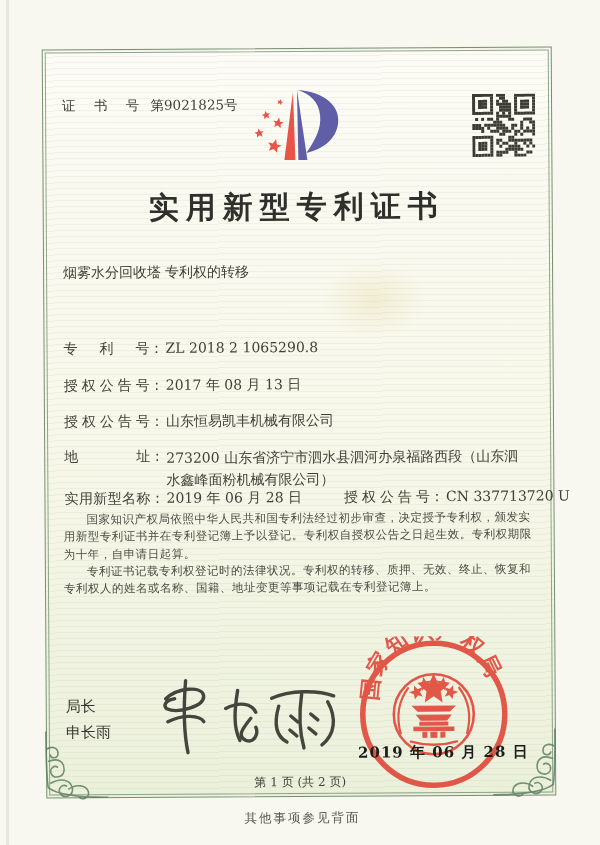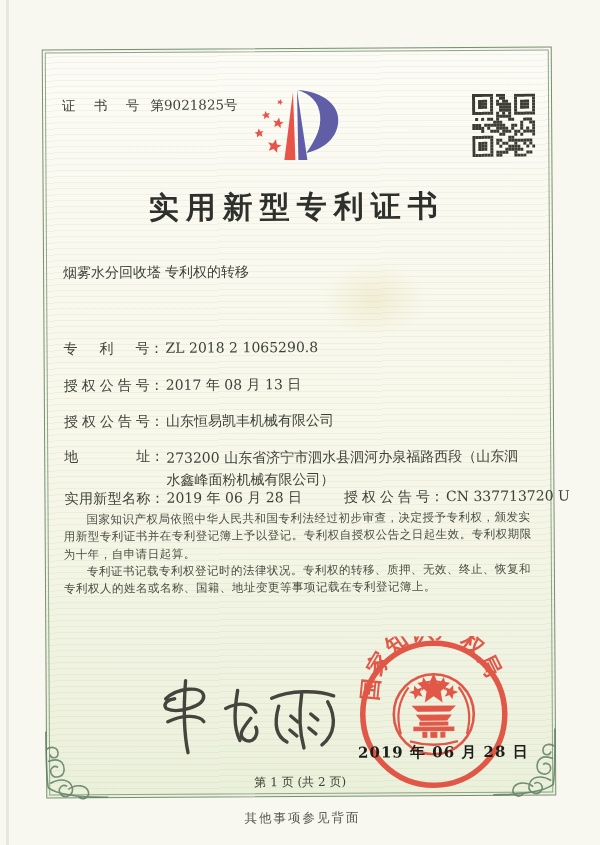--- a/index.html
+++ b/index.html
@@ -339,20 +339,24 @@
   </div>
   <div class="row" style="top:489px">
     <span class="lab">实用新型名称</span><span class="col">：</span><span class="val">2019 年 06 月 28 日</span><span class="lab pair2">授权公告号</span><span class="col">：</span><span class="val">CN 337713720 U</span>
   </div>
 
   <div class="paras">
     <p>国家知识产权局依照中华人民共和国专利法经过初步审查，决定授予专利权，颁发实用新型专利证书并在专利登记簿上予以登记。专利权自授权公告之日起生效。专利权期限为十年，自申请日起算。</p>
     <p>专利证书记载专利权登记时的法律状况。专利权的转移、质押、无效、终止、恢复和专利权人的姓名或名称、国籍、地址变更等事项记载在专利登记簿上。</p>
   </div>
 
+  <div class="director">
+    <div>局长</div>
+    <div>申长雨</div>
+  </div>
 
   <div class="signature">
     <svg width="200" height="92" viewBox="0 0 200 92" fill="none" stroke="#33332d" stroke-width="3.4" stroke-linecap="round" opacity="0.9">
       <path d="M36,12 C34,36 33,60 38,84"></path>
       <path d="M16,30 C28,19 52,17 54,27 C55,38 28,45 17,40 C13,37 16,31 25,30"></path>
       <path d="M18,53 C34,45 50,47 54,53"></path>
       <path d="M88,22 C85,40 83,58 90,72"></path>
       <path d="M76,40 C90,33 102,35 106,44"></path>
       <path d="M101,50 C92,61 87,68 96,72 C104,75 109,66 106,59"></path>
       <path d="M122,30 C140,22 168,22 184,28"></path>

